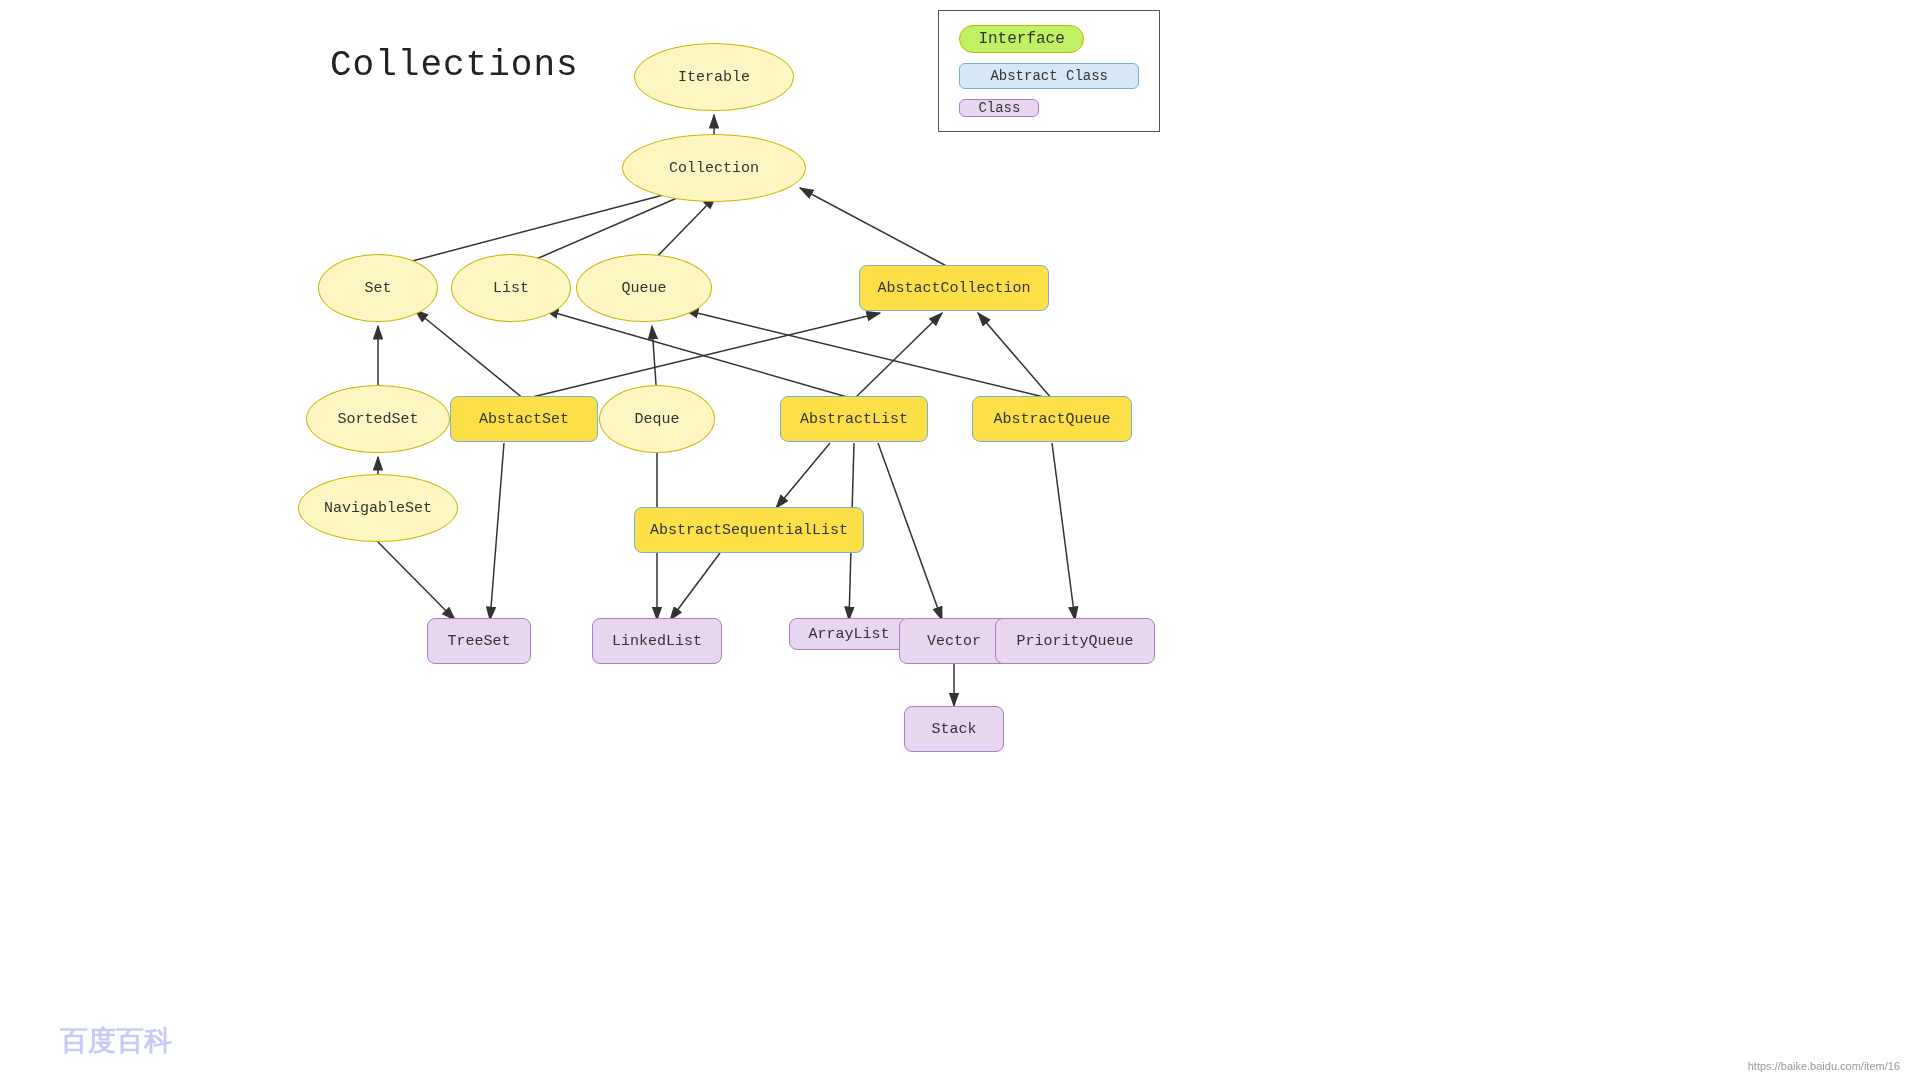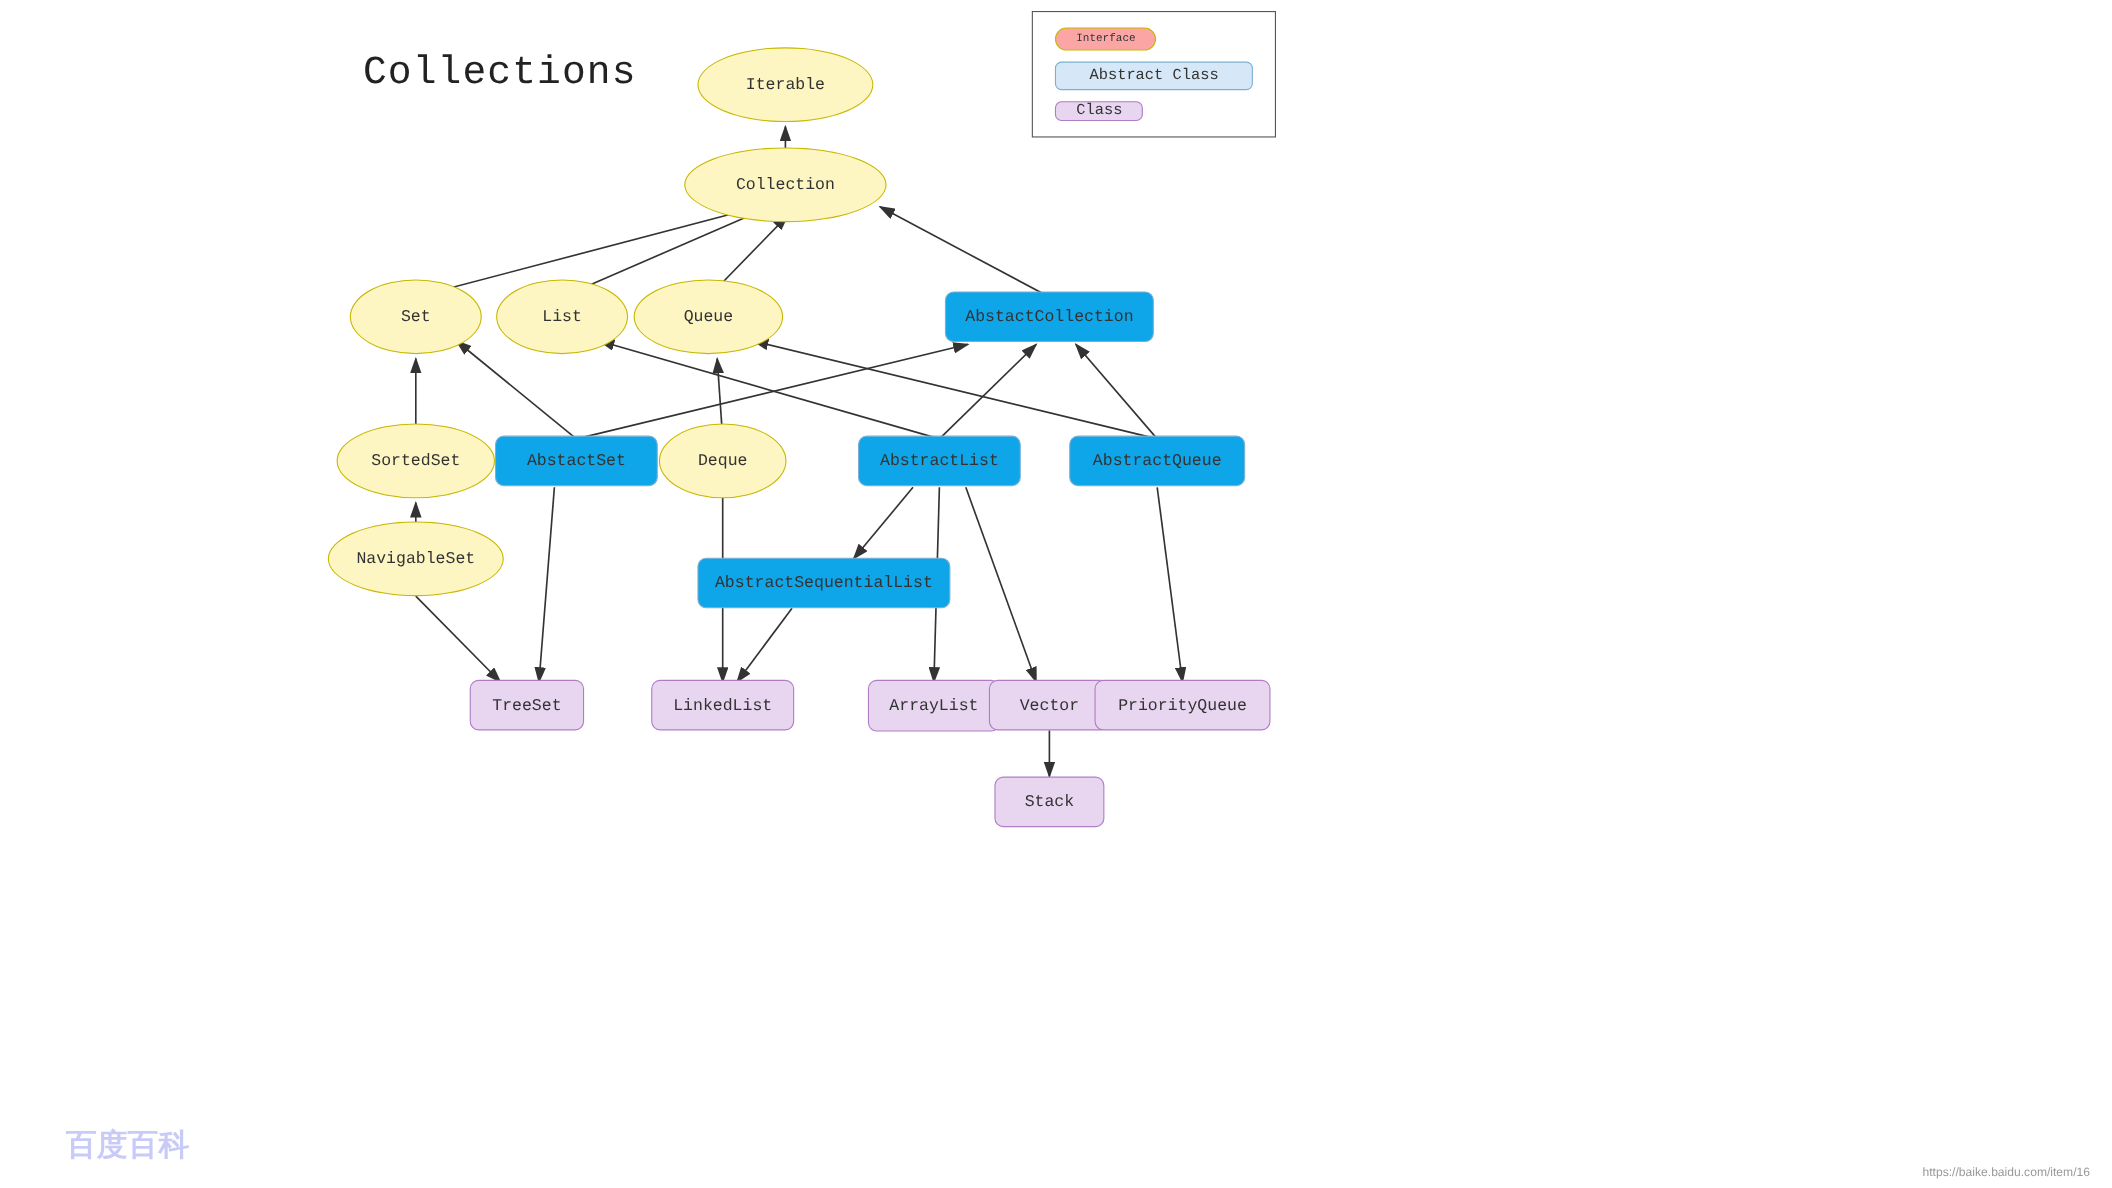--- a/index.html
+++ b/index.html
@@ -33,25 +33,25 @@
       min-width: 160px;
     }
     .legend-item {
       margin-bottom: 10px;
       display: flex;
       align-items: center;
     }
     .legend-item:last-child { margin-bottom: 0; }
 
     .legend-interface {
-      background: #fca5a5;
+      background: #bef264;
       border: 1.5px solid #c8b800;
       border-radius: 20px;
       padding: 4px 18px;
-      font-size: 10px;
+      font-size: 16px;
       color: #333;
     }
     .legend-abstract {
       background: #d6e8f7;
       border: 1.5px solid #7ab0d4;
       border-radius: 6px;
       padding: 4px 30px;
       font-size: 14px;
       color: #333;
     }
@@ -76,21 +76,21 @@
     }
 
     .node-interface {
       background: #fdf6c3;
       border: 1.5px solid #c8b800;
       border-radius: 50%;
       color: #333;
     }
 
     .node-abstract {
-      background: #0ea5e9;
+      background: #fde047;
       border: 1.5px solid #7ab0d4;
       border-radius: 8px;
       color: #333;
     }
 
     .node-class {
       background: #e8d5f0;
       border: 1.5px solid #b07cc6;
       border-radius: 8px;
       color: #333;
@@ -215,16 +215,16 @@
 <div class="node node-abstract" style="left: 859px; top: 265px; width: 190px; height: 46px;">AbstactCollection</div>
 <div class="node node-interface" style="left: 306px; top: 385px; width: 144px; height: 68px; border-radius: 50%;">SortedSet</div>
 <div class="node node-abstract" style="left: 450px; top: 396px; width: 148px; height: 46px;">AbstactSet</div>
 <div class="node node-interface" style="left: 599px; top: 385px; width: 116px; height: 68px; border-radius: 50%;">Deque</div>
 <div class="node node-abstract" style="left: 780px; top: 396px; width: 148px; height: 46px;">AbstractList</div>
 <div class="node node-abstract" style="left: 972px; top: 396px; width: 160px; height: 46px;">AbstractQueue</div>
 <div class="node node-interface" style="left: 298px; top: 474px; width: 160px; height: 68px; border-radius: 50%;">NavigableSet</div>
 <div class="node node-abstract" style="left: 634px; top: 507px; width: 230px; height: 46px;">AbstractSequentialList</div>
 <div class="node node-class" style="left: 427px; top: 618px; width: 104px; height: 46px;">TreeSet</div>
 <div class="node node-class" style="left: 592px; top: 618px; width: 130px; height: 46px;">LinkedList</div>
-<div class="node node-class" style="left: 789px; top: 618px; width: 120px; height: 47px;">ArrayList</div>
+<div class="node node-class" style="left: 789px; top: 618px; width: 120px; height: 32px;">ArrayList</div>
 <div class="node node-class" style="left: 899px; top: 618px; width: 110px; height: 46px;">Vector</div>
 <div class="node node-class" style="left: 995px; top: 618px; width: 160px; height: 46px;">PriorityQueue</div>
 <div class="node node-class" style="left: 904px; top: 706px; width: 100px; height: 46px;">Stack</div>
 
 </body></html>

